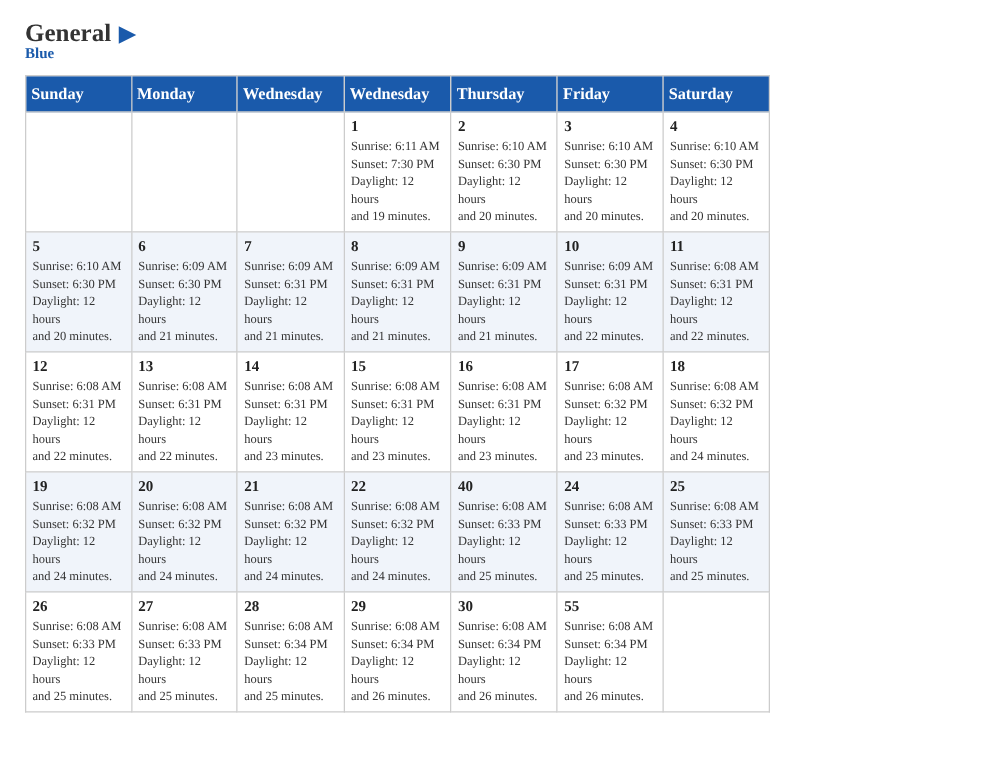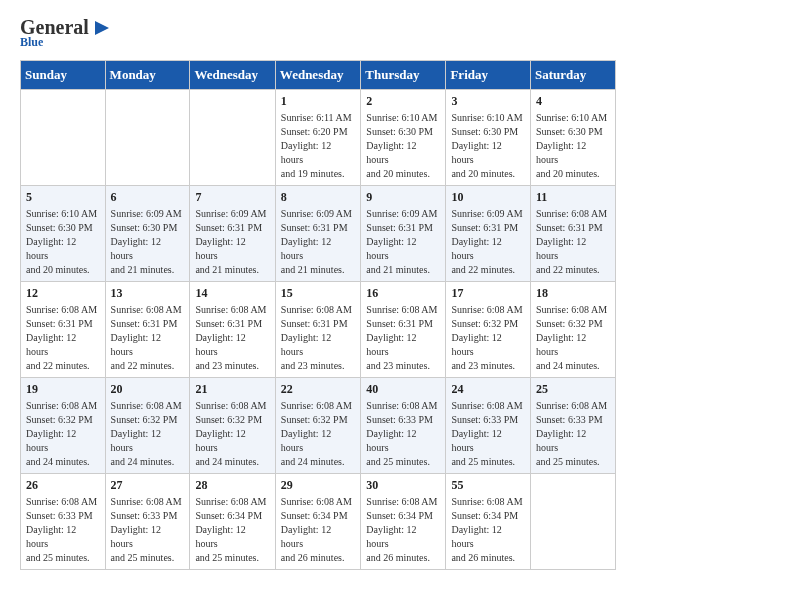--- a/index.html
+++ b/index.html
@@ -118,21 +118,21 @@
         </tr>
     </thead>
     <tbody id="calendar-body">
     <tr>
           <td></td>
           <td></td>
           <td></td>
           <td>
             <div class="day-num">1</div>
             <div class="day-info" style="white-space: pre-line;">Sunrise: 6:11 AM
-Sunset: 6:20 PM
+Sunset: 7:30 PM
 Daylight: 12 hours
 and 19 minutes.</div>
           </td>
           <td>
             <div class="day-num">2</div>
             <div class="day-info" style="white-space: pre-line;">Sunrise: 6:10 AM
 Sunset: 6:30 PM
 Daylight: 12 hours
 and 20 minutes.</div>
           </td>

